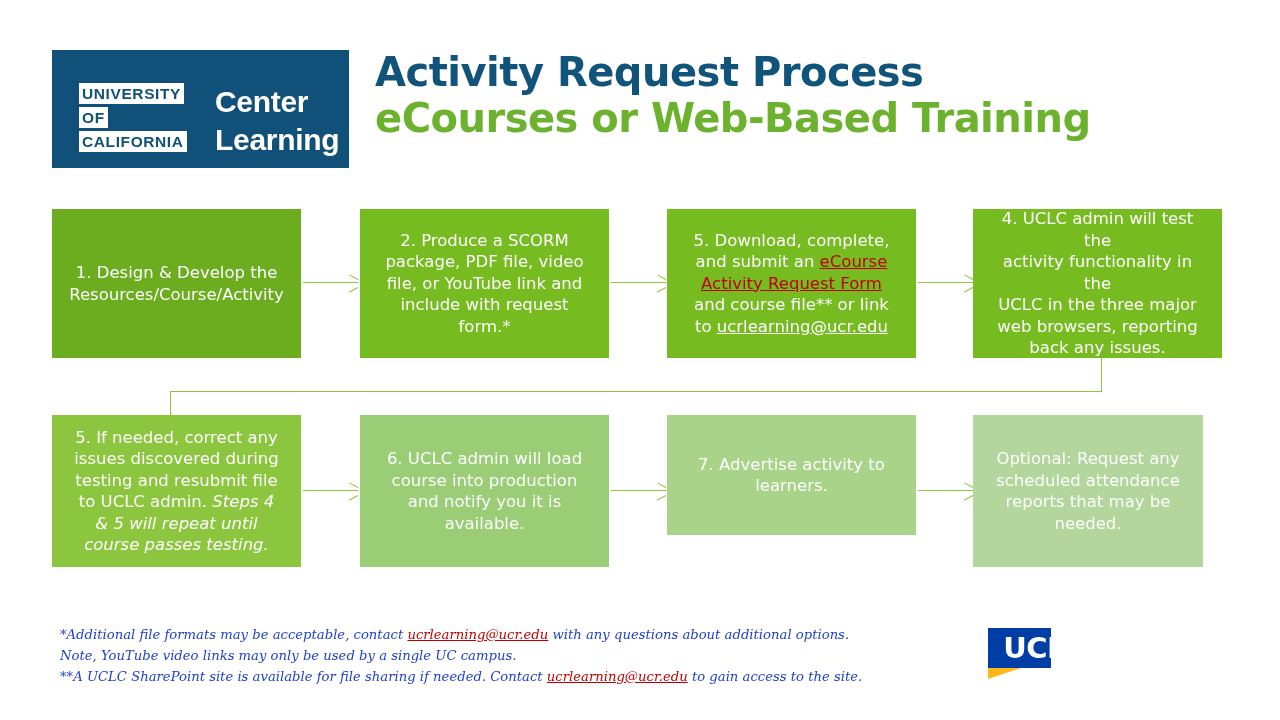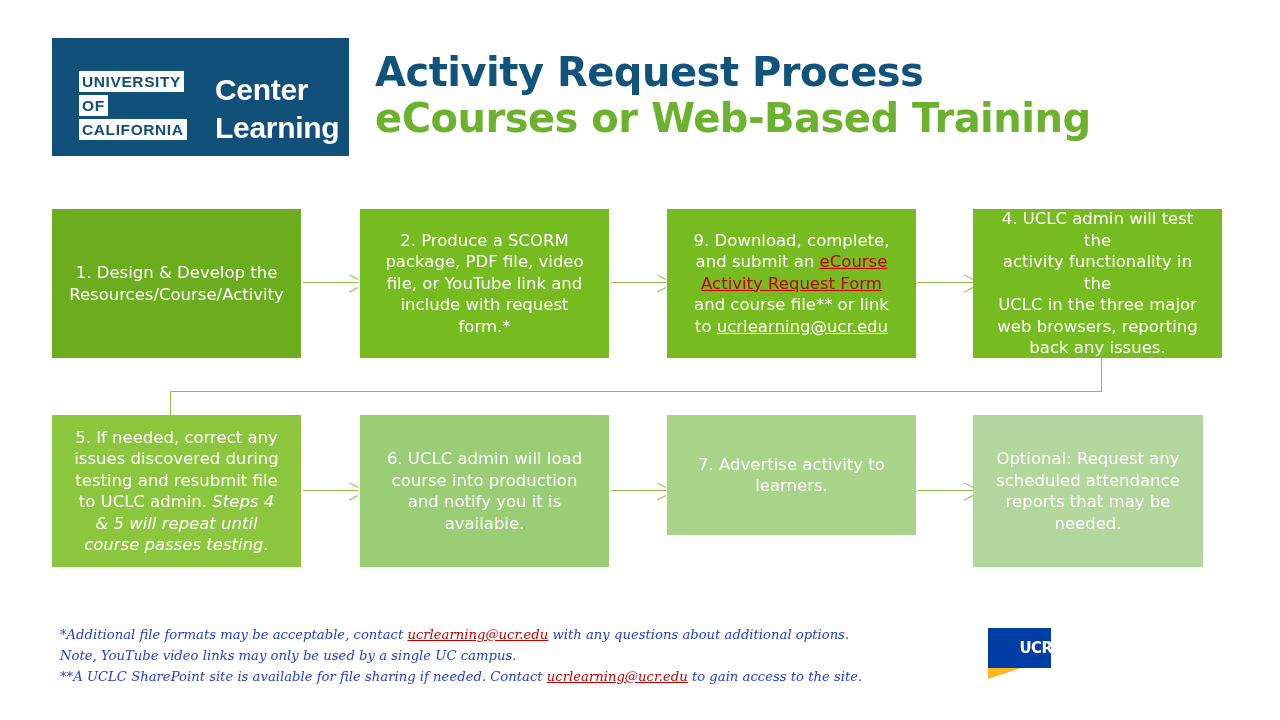--- a/index.html
+++ b/index.html
@@ -18,21 +18,21 @@
   
   #header {
     position: absolute;
     left: 0; top: 0;
     width: 1280px;
     height: 190px;
   }
   #uc-logo-box {
     position: absolute;
     left: 52px;
-    top: 38px;
+    top: 50px;
     width: 297px;
     height: 118px;
     background: #115179;
   }
   #uc-wordmark {
     position: absolute;
     left: 27px;
     top: 33px;
     width: 122px;
   }
@@ -226,21 +226,21 @@
     width: 63px; height: 40px;
     background: #003DA5;
     display: flex;
     align-items: center;
     justify-content: center;
   }
   #ucr-mark-text {
     color: #ffffff;
     font-family: "DejaVu Sans", sans-serif;
     font-weight: bold;
-    font-size: 15px;
+    font-size: 29px;
     letter-spacing: -0.5px;
     line-height: 23px;
     margin-left: 33px;
   }
   #ucr-gold {
     position: absolute;
     left: 0; top: 40px;
     width: 0; height: 0;
     border-top: 11px solid #FFB81C;
     border-right: 33px solid transparent;
@@ -302,21 +302,21 @@
   </div>
 </div>
 
 <div class="arrow-h" style="left:611px; width:55px;">
   <div class="arrow-line"></div>
   <div class="arrow-head"></div>
 </div>
 
 <div class="flow-box" id="box3">
   <div>
-    <span>9. Download, complete, and submit an </span><a class="link-red" href="#">eCourse Activity Request Form</a><span> and course file** or link to </span><a class="link-white" href="#">ucrlearning@ucr.edu</a>
+    <span>5. Download, complete, and submit an </span><a class="link-red" href="#">eCourse Activity Request Form</a><span> and course file** or link to </span><a class="link-white" href="#">ucrlearning@ucr.edu</a>
   </div>
 </div>
 
 <div class="arrow-h" style="left:918px; width:55px;">
   <div class="arrow-line"></div>
   <div class="arrow-head"></div>
 </div>
 
 <div class="flow-box" id="box4">
   <div>

